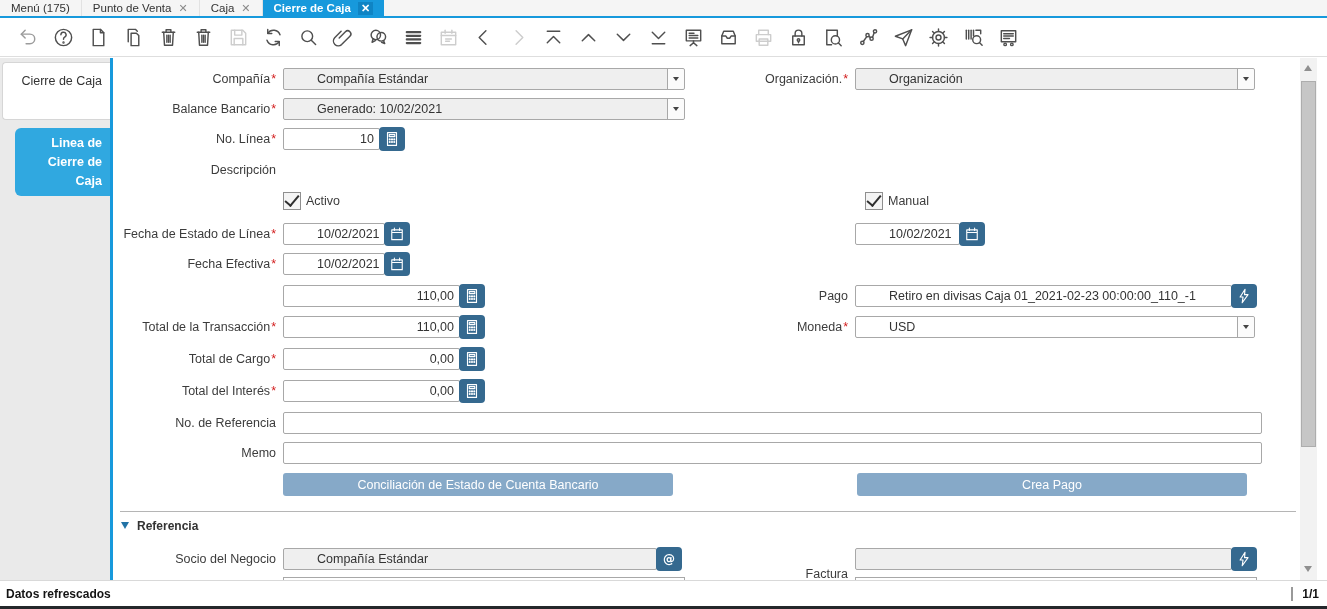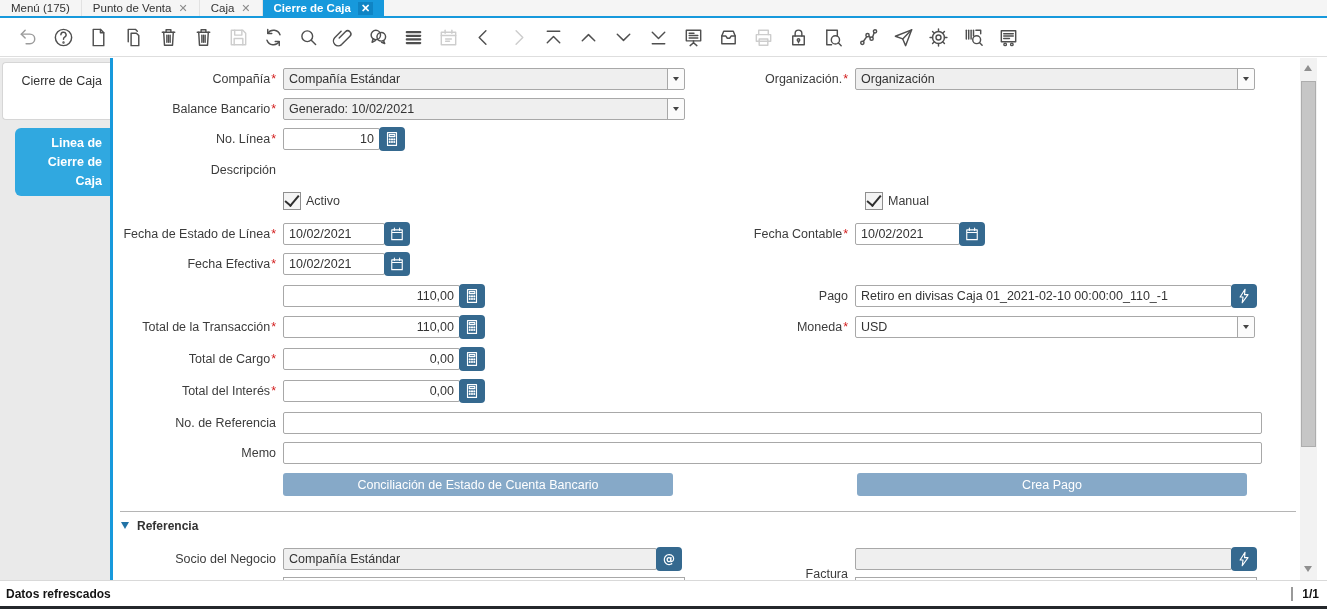--- a/index.html
+++ b/index.html
@@ -30,21 +30,21 @@
   .side-tab.t2{top:70px;left:15px;height:68px;background:#30a8e0;border-radius:6px 0 0 6px;color:#fff;
     font-weight:bold;padding:6px 8px 0 4px;}
   .side-accent{position:absolute;left:110px;top:58px;width:3px;bottom:29px;background:#1799dc;}
   
   .content{position:absolute;left:113px;top:58px;width:1186px;height:522px;background:#fff;overflow:hidden;}
   .lab{position:absolute;font-size:12.5px;color:#3c3c3c;line-height:22px;text-align:right;white-space:nowrap;}
   .lab.u .lt{}
   .req{color:#d21c1c;margin-left:1px;}
   .fld{position:absolute;height:20px;border:1px solid #a8a8a8;border-radius:2px;background:#fff;
     display:flex;align-items:center;font-size:12.5px;color:#333;box-sizing:content-box;}
-  .fld .ftext{padding:0 5px;white-space:nowrap;overflow:hidden;flex:1;}
+  .fld .ftext{padding:0 5px;white-space:nowrap;overflow:hidden;flex:1;margin-left:28px;}
   .fld.num .ftext{text-align:right;}
   .fld.ro{background:#efefef;}
   .fld .carrow{width:16px;align-self:stretch;border-left:1px solid #a8a8a8;background:#fbfbfb;
     display:flex;align-items:center;justify-content:center;border-radius:0 2px 2px 0;}
   .fld .carrow i{width:0;height:0;border-left:3.5px solid transparent;border-right:3.5px solid transparent;
     border-top:4.5px solid #444;}
   .fbtn{position:absolute;width:26px;height:24px;background:#35698f;border-radius:4px;
     display:flex;align-items:center;justify-content:center;}
   .fbtn svg{stroke:#fff;fill:none;stroke-width:1.5;stroke-linecap:round;stroke-linejoin:round;}
   .fbtn .at{color:#fff;font-size:12px;font-weight:bold;font-family:"DejaVu Sans",sans-serif;}
@@ -387,21 +387,20 @@
   <div class="lab" style="left:0;top:165px;width:163px;"><span class="lt">Fecha de Estado de Línea</span><span class="req">*</span></div>
   <div class="fld" style="left:170px;top:165px;width:100px;">
     <span class="ftext">10/02/2021</span>
   </div>
   <div class="fbtn" style="left:271px;top:164px;">
       <svg width="18" height="18">
         <use href="#sym-cal"></use>
       </svg>
     </div>
 
-  <div class="lab" style="left:430px;top:165px;width:305px;"><span class="lt">Fecha Contable</span><span class="req">*</span></div>
   <div class="fld" style="left:742px;top:165px;width:103px;">
     <span class="ftext">10/02/2021</span>
   </div>
   <div class="fbtn" style="left:846px;top:164px;">
       <svg width="18" height="18">
         <use href="#sym-cal"></use>
       </svg>
     </div>
 
   <div class="lab" style="left:0;top:195px;width:163px;"><span class="lt">Fecha Efectiva</span><span class="req">*</span></div>
@@ -418,21 +417,21 @@
     <span class="ftext">110,00</span>
   </div>
   <div class="fbtn" style="left:346px;top:226px;">
       <svg width="18" height="18">
         <use href="#sym-calc"></use>
       </svg>
     </div>
 
   <div class="lab u" style="left:430px;top:227px;width:305px;"><span class="lt">Pago</span></div>
   <div class="fld" style="left:742px;top:227px;width:375px;">
-    <span class="ftext">Retiro en divisas Caja 01_2021-02-10 00:00:00_110_-1</span>
+    <span class="ftext">Retiro en divisas Caja 01_2021-02-23 00:00:00_110_-1</span>
   </div>
   <div class="fbtn" style="left:1118px;top:226px;">
       <svg width="18" height="18">
         <use href="#sym-bolt"></use>
       </svg>
     </div>
 
   <div class="lab" style="left:0;top:258px;width:163px;"><span class="lt">Total de la Transacción</span><span class="req">*</span></div>
   <div class="fld num" style="left:170px;top:258px;width:175px;">
     <span class="ftext">110,00</span>

